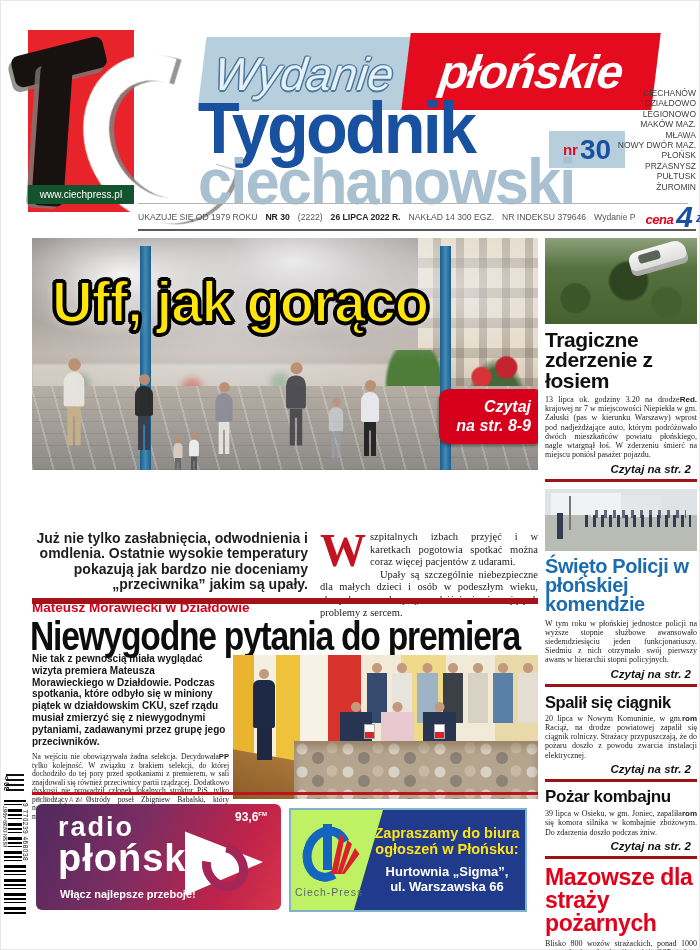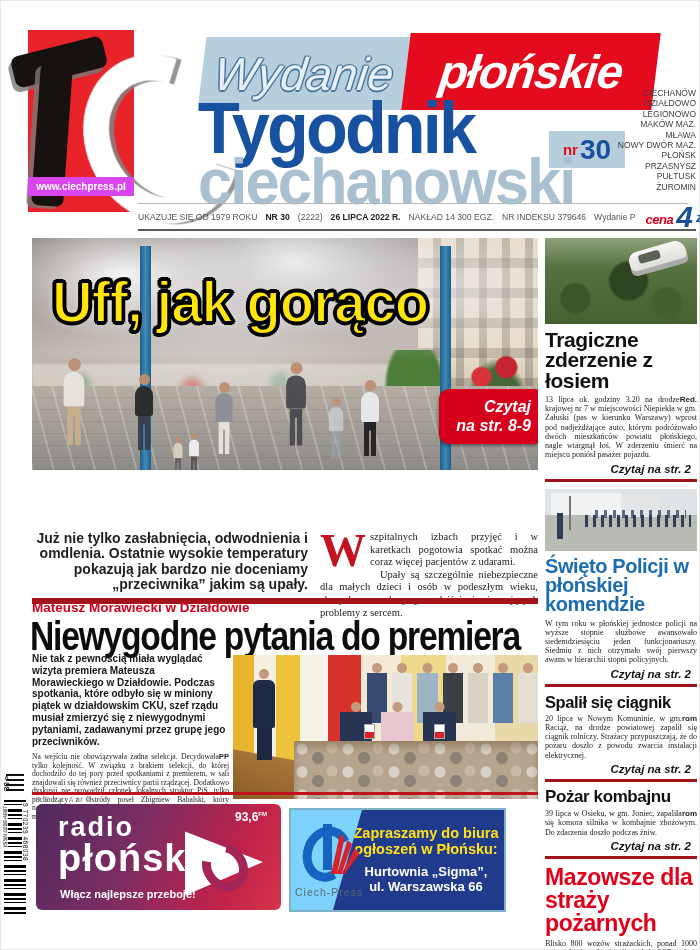--- a/index.html
+++ b/index.html
@@ -7,22 +7,22 @@
         font-family:"Liberation Sans",sans-serif;color:#222;box-shadow:inset 0 0 0 1px #e8e8e8;}
 
   
   .logo-box{position:absolute;left:28px;top:30px;width:106px;height:182px;background:#e8232a;}
   .logo-t-bar{position:absolute;left:-16px;top:16px;width:94px;height:32px;background:#17120f;border-radius:8px;
               transform:rotate(-14deg);box-shadow:-4px 4px 0 rgba(120,120,118,.8);}
   .logo-t-stem{position:absolute;left:8px;top:34px;width:32px;height:142px;background:#17120f;border-radius:7px;
                transform:rotate(4deg);box-shadow:-5px 3px 0 rgba(120,120,118,.8);}
   .logo-c{position:absolute;left:58px;top:22px;width:98px;height:122px;border:26px solid #fff;border-radius:50%;
           border-right-color:transparent;transform:rotate(-28deg);filter:drop-shadow(4px 3px 0 rgba(130,130,128,.85));}
-  .site-bar{position:absolute;left:0;bottom:16px;width:100%;height:19px;background:#d946ef;color:#fff;
-            font-size:10px;font-weight:bold;text-align:center;line-height:19px;}
+  .site-bar{position:absolute;left:0;bottom:8px;width:100%;height:19px;background:#14532d;color:#fff;
+            font-size:10px;font-weight:normal;text-align:center;line-height:19px;}
   .wydanie-box{position:absolute;left:202px;top:37px;width:204px;height:73px;background:#b7cedd;transform:skewX(-7deg);
                display:flex;align-items:center;justify-content:center;}
   .wydanie-box span{font-size:46px;font-style:italic;color:#e7f0f6;
       text-shadow:-1.5px 0 #49799f,1.5px 0 #49799f,0 -1.5px #49799f,0 1.5px #49799f,-1px -1px #49799f,1px 1px #49799f;}
   .plonskie-box{position:absolute;left:406px;top:33px;width:250px;height:77px;background:#e30b1d;transform:skewX(-7deg);
                 display:flex;align-items:center;justify-content:center;}
   .plonskie-box span{font-size:47px;font-style:italic;font-weight:bold;color:#fff;letter-spacing:-1px;}
   .title-tygodnik{position:absolute;left:198px;top:92px;font-size:72px;line-height:72px;font-weight:bold;color:#17519f;
                   letter-spacing:-3px;transform:scaleX(.95);transform-origin:left top;white-space:nowrap;}
   .nr-badge{position:absolute;left:549px;top:131px;width:76px;height:37px;background:#b7cedd;display:flex;
@@ -165,21 +165,21 @@
   .radio-text{position:absolute;left:22px;top:10px;color:#fff;}
   .radio-line1{font-size:27px;font-weight:bold;letter-spacing:2px;line-height:26px;}
   .radio-line2{font-size:38px;font-weight:bold;letter-spacing:1px;line-height:36px;text-transform:lowercase;}
   .radio-tagline{position:absolute;left:24px;top:84px;color:#fff;font-size:11px;font-weight:bold;}
   .radio-freq{position:absolute;right:14px;top:6px;color:#fff;font-weight:bold;font-size:12px;}
   .radio-freq sup{font-size:6px;}
   .radio-play{position:absolute;right:18px;top:18px;width:78px;height:80px;background:#fff;
       clip-path:polygon(0 12%,100% 50%,0 92%);border-radius:10px;}
   .radio-swirl{position:absolute;right:34px;top:38px;width:26px;height:32px;border:9px solid #a42558;
       border-radius:50%;border-top-color:transparent;transform:rotate(-35deg);}
-  .cp-ad{position:absolute;left:289px;top:808px;width:217px;height:104px;background:#7dd3fc;
+  .cp-ad{position:absolute;left:289px;top:808px;width:238px;height:104px;background:#bef264;
       border:2px solid #7fb3c8;box-sizing:border-box;overflow:hidden;}
   .cp-blue{position:absolute;right:0;top:0;width:182px;height:100%;background:#203a8c;
       clip-path:polygon(22% 0,100% 0,100% 100%,6% 100%);display:flex;flex-direction:column;justify-content:center;
       align-items:center;text-align:center;padding-left:26px;box-sizing:border-box;}
   .cp-heading{color:#ffe11a;font-weight:bold;font-size:14.5px;line-height:15.5px;width:150px;}
   .cp-addr{color:#fff;font-weight:bold;font-size:13px;line-height:15px;margin-top:7px;}
   .cp-logo{position:absolute;left:8px;top:14px;width:58px;height:58px;}
   .cp-c{position:absolute;left:4px;top:2px;width:30px;height:38px;border:9px solid #1565c0;border-radius:50%;
         border-right-color:transparent;transform:rotate(18deg);}
   .cp-p{position:absolute;left:24px;top:0;width:9px;height:46px;background:#1565c0;}

